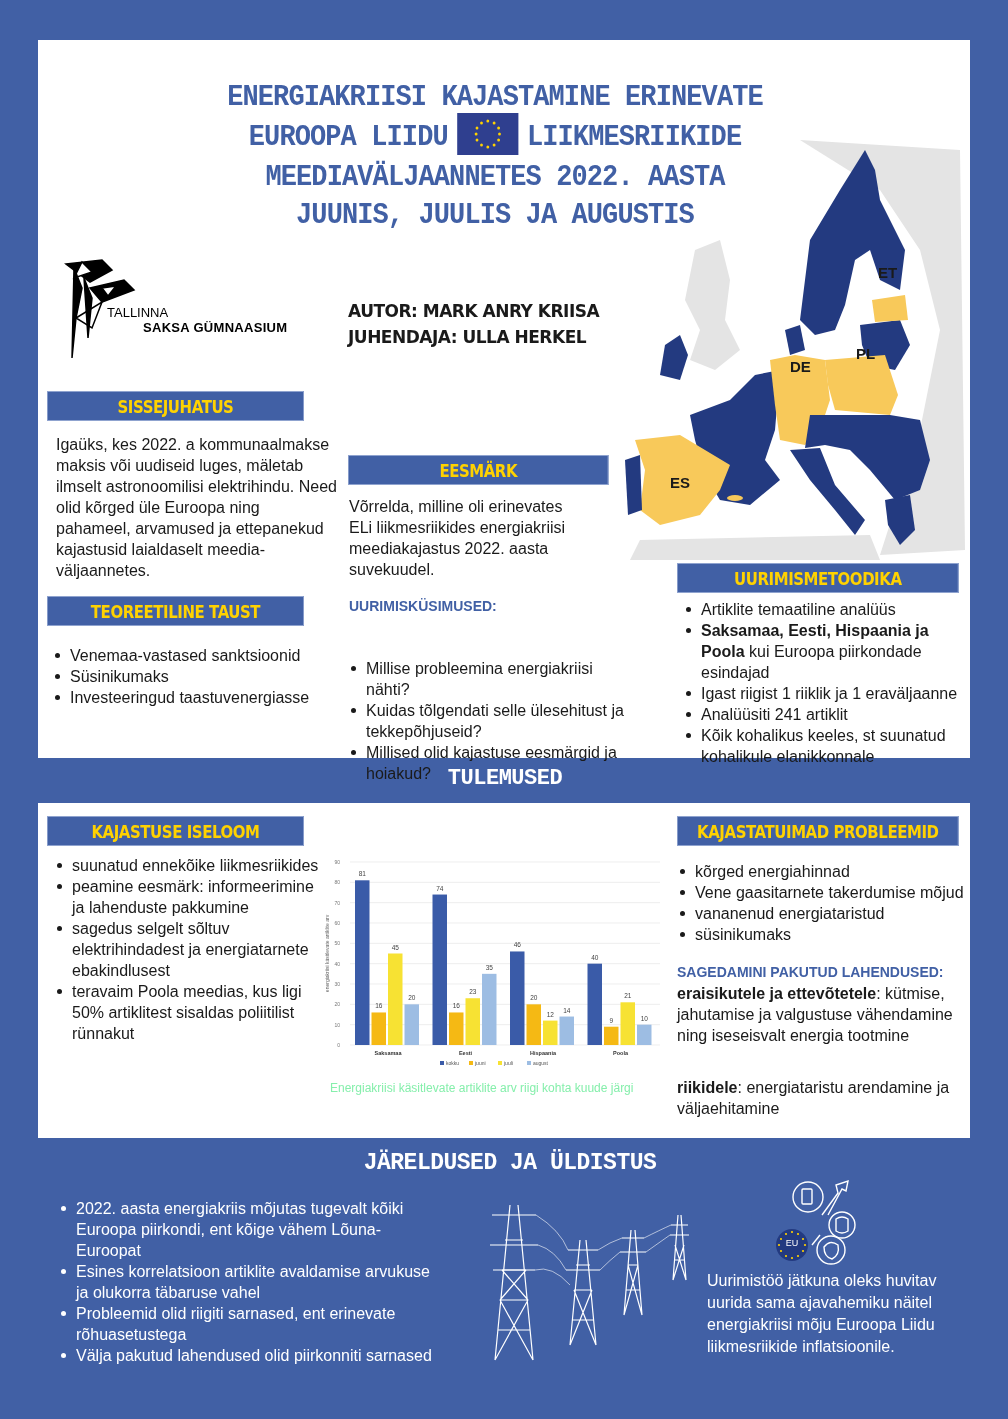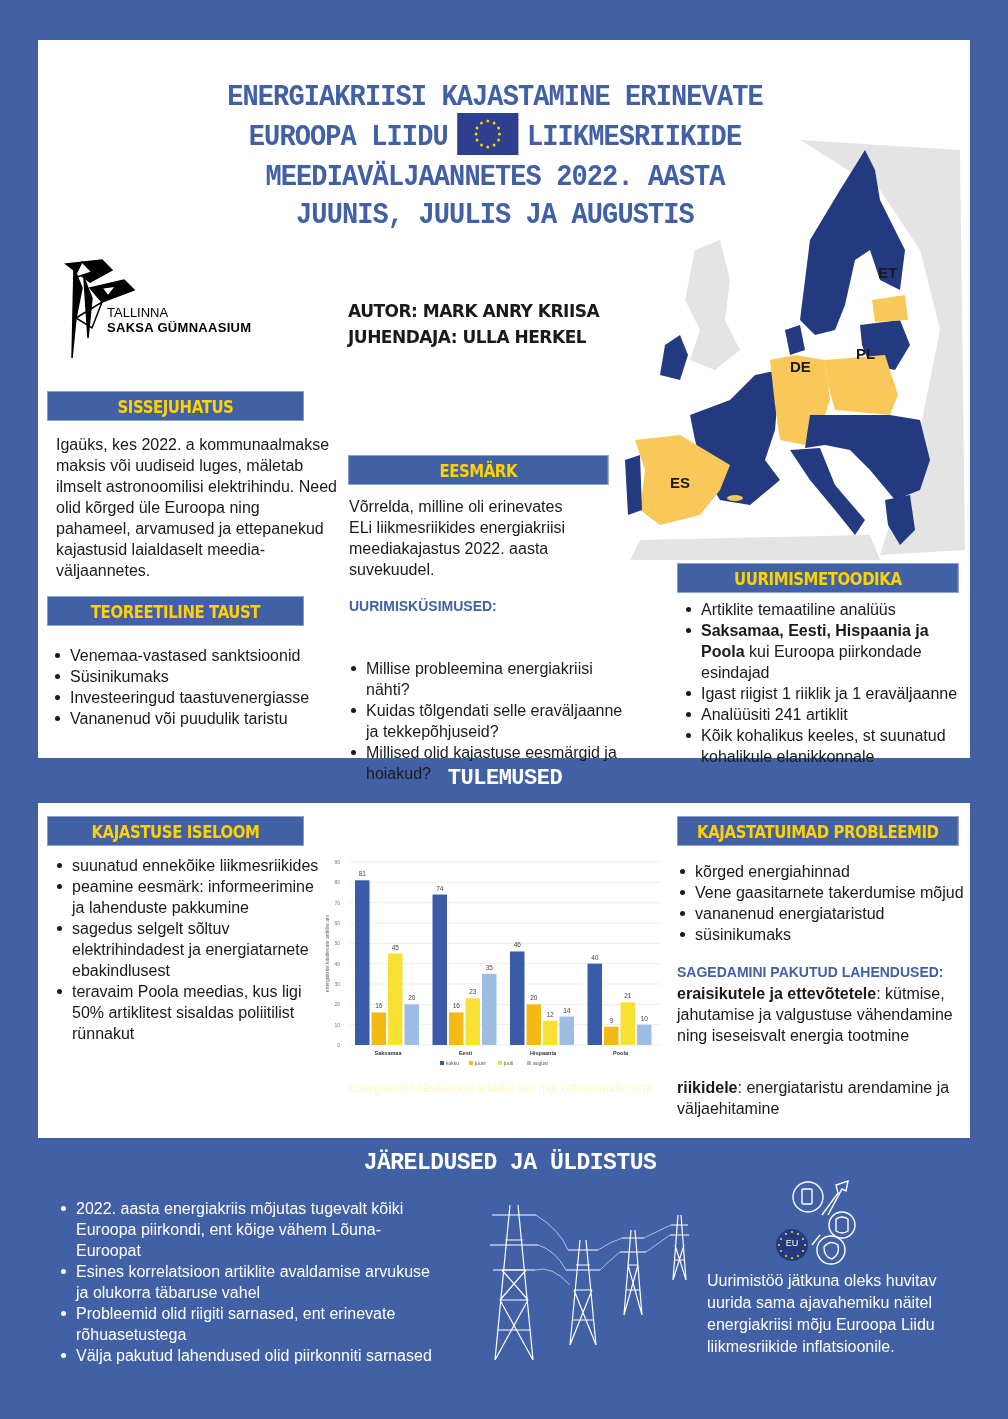--- a/index.html
+++ b/index.html
@@ -57,21 +57,21 @@
   }
   .section-white-title {
     position: absolute; color: #ffffff; font-family: Liberation Mono, monospace;
     font-weight: bold; text-align: center; letter-spacing: -0.5px;
   }
   .author {
     font-family: "DejaVu Sans", sans-serif; font-weight: bold; font-size: 17px;
     line-height: 26px; color: #1a1a1a; letter-spacing: -0.5px;
   }
   .map-label { position: absolute; font-weight: bold; font-size: 15px; color: #1a1a1a; }
-  .chart-caption { font-size: 12px; color: #fef9c3; text-align: center; }
+  .chart-caption { font-size: 12px; color: #86efac; text-align: left; }
 </style>
 </head>
 <body>
 
 <div class="panel" style="left:38px; top:40px; width:932px; height:718px;"></div>
 
 <svg class="abs" style="left:620px; top:130px;" width="350" height="430" viewBox="0 0 350 430">
 
   <path d="M180 10 L340 20 L345 420 L260 425 L300 300 L320 200 L300 120 L260 60 Z" fill="#e4e4e4"></path>
   <path d="M75 120 L100 110 L110 150 L105 190 L120 220 L95 240 L70 230 L80 200 L65 170 Z" fill="#e4e4e4"></path>
@@ -140,47 +140,46 @@
     <path d="M20 4 L30 14 L12 20 Z" fill="#fff"></path>
     <path d="M12 10 L10 100 L14 60 L20 30 Z" fill="#000"></path>
     <path d="M22 20 L26 80 L30 40 Z" fill="#000"></path>
     <path d="M28 30 L62 22 L72 32 L40 44 Z" fill="#000"></path>
     <path d="M40 30 L54 28 L46 38 Z" fill="#fff"></path>
     <path d="M14 60 L40 44 L30 70 Z"></path>
   </g>
 </svg>
 <div class="abs" style="left:107px; top:305px; font-size:13px; line-height:15px; color:#000;">
   <div>TALLINNA</div>
-  <div style="font-weight:bold; letter-spacing:0.3px;">SAKSA GÜMNAASIUM</div>
+  <div style="font-weight:bold; letter-spacing:0.3px;margin-left:36px;">SAKSA GÜMNAASIUM</div>
 </div>
 
 <div class="abs author" style="left:348px; top:298px;">
   <div>AUTOR: MARK ANRY KRIISA</div>
   <div>JUHENDAJA: ULLA HERKEL</div>
 </div>
 
 <div class="head-bar" style="left:47px; top:391px; width:292px;">SISSEJUHATUS</div>
 <div class="abs body-text" style="left:56px; top:434px; width:282px;">Igaüks, kes 2022. a kommunaalmakse maksis või uudiseid luges, mäletab ilmselt astronoomilisi elektrihindu. Need olid kõrged üle Euroopa ning pahameel, arvamused ja ettepanekud kajastusid laialdaselt meedia-väljaannetes.</div>
 
 <div class="head-bar" style="left:348px; top:455px; width:296px;">EESMÄRK</div>
 <div class="abs body-text" style="left:349px; top:496px; width:230px;">Võrrelda, milline oli erinevates ELi liikmesriikides energiakriisi meediakajastus 2022. aasta suvekuudel.</div>
 
 <div class="head-bar" style="left:47px; top:596px; width:292px;">TEOREETILINE TAUST</div>
 <ul class="abs bul body-text" style="left:50px; top:645px; width:290px;">
   <li>Venemaa-vastased sanktsioonid</li>
   <li>Süsinikumaks</li>
   <li>Investeeringud taastuvenergiasse</li>
-  <li>Vananenud või puudulik taristu</li>
 </ul>
 
 <div class="abs" style="left:349px; top:596px; width:280px;">
   <div class="sub-head">UURIMISKÜSIMUSED:</div>
   <ul class="bul body-text" style="margin-left:-3px;margin-top:42px;">
     <li>Millise probleemina energiakriisi nähti?</li>
-    <li>Kuidas tõlgendati selle eraväljaanne ja tekkepõhjuseid?</li>
+    <li>Kuidas tõlgendati selle ülesehitust ja tekkepõhjuseid?</li>
     <li>Millised olid kajastuse eesmärgid ja hoiakud?</li>
   </ul>
 </div>
 
 <div class="head-bar" style="left:677px; top:563px; width:320px;">UURIMISMETOODIKA</div>
 <ul class="abs bul body-text" style="left:681px; top:599px; width:285px;">
   <li><b></b><span>Artiklite temaatiline analüüs</span></li>
   <li><b>Saksamaa, Eesti, Hispaania ja Poola</b><span> kui Euroopa piirkondade esindajad</span></li>
   <li><b></b><span>Igast riigist 1 riiklik ja 1 eraväljaanne</span></li>
   <li><b></b><span>Analüüsiti 241 artiklit</span></li>

